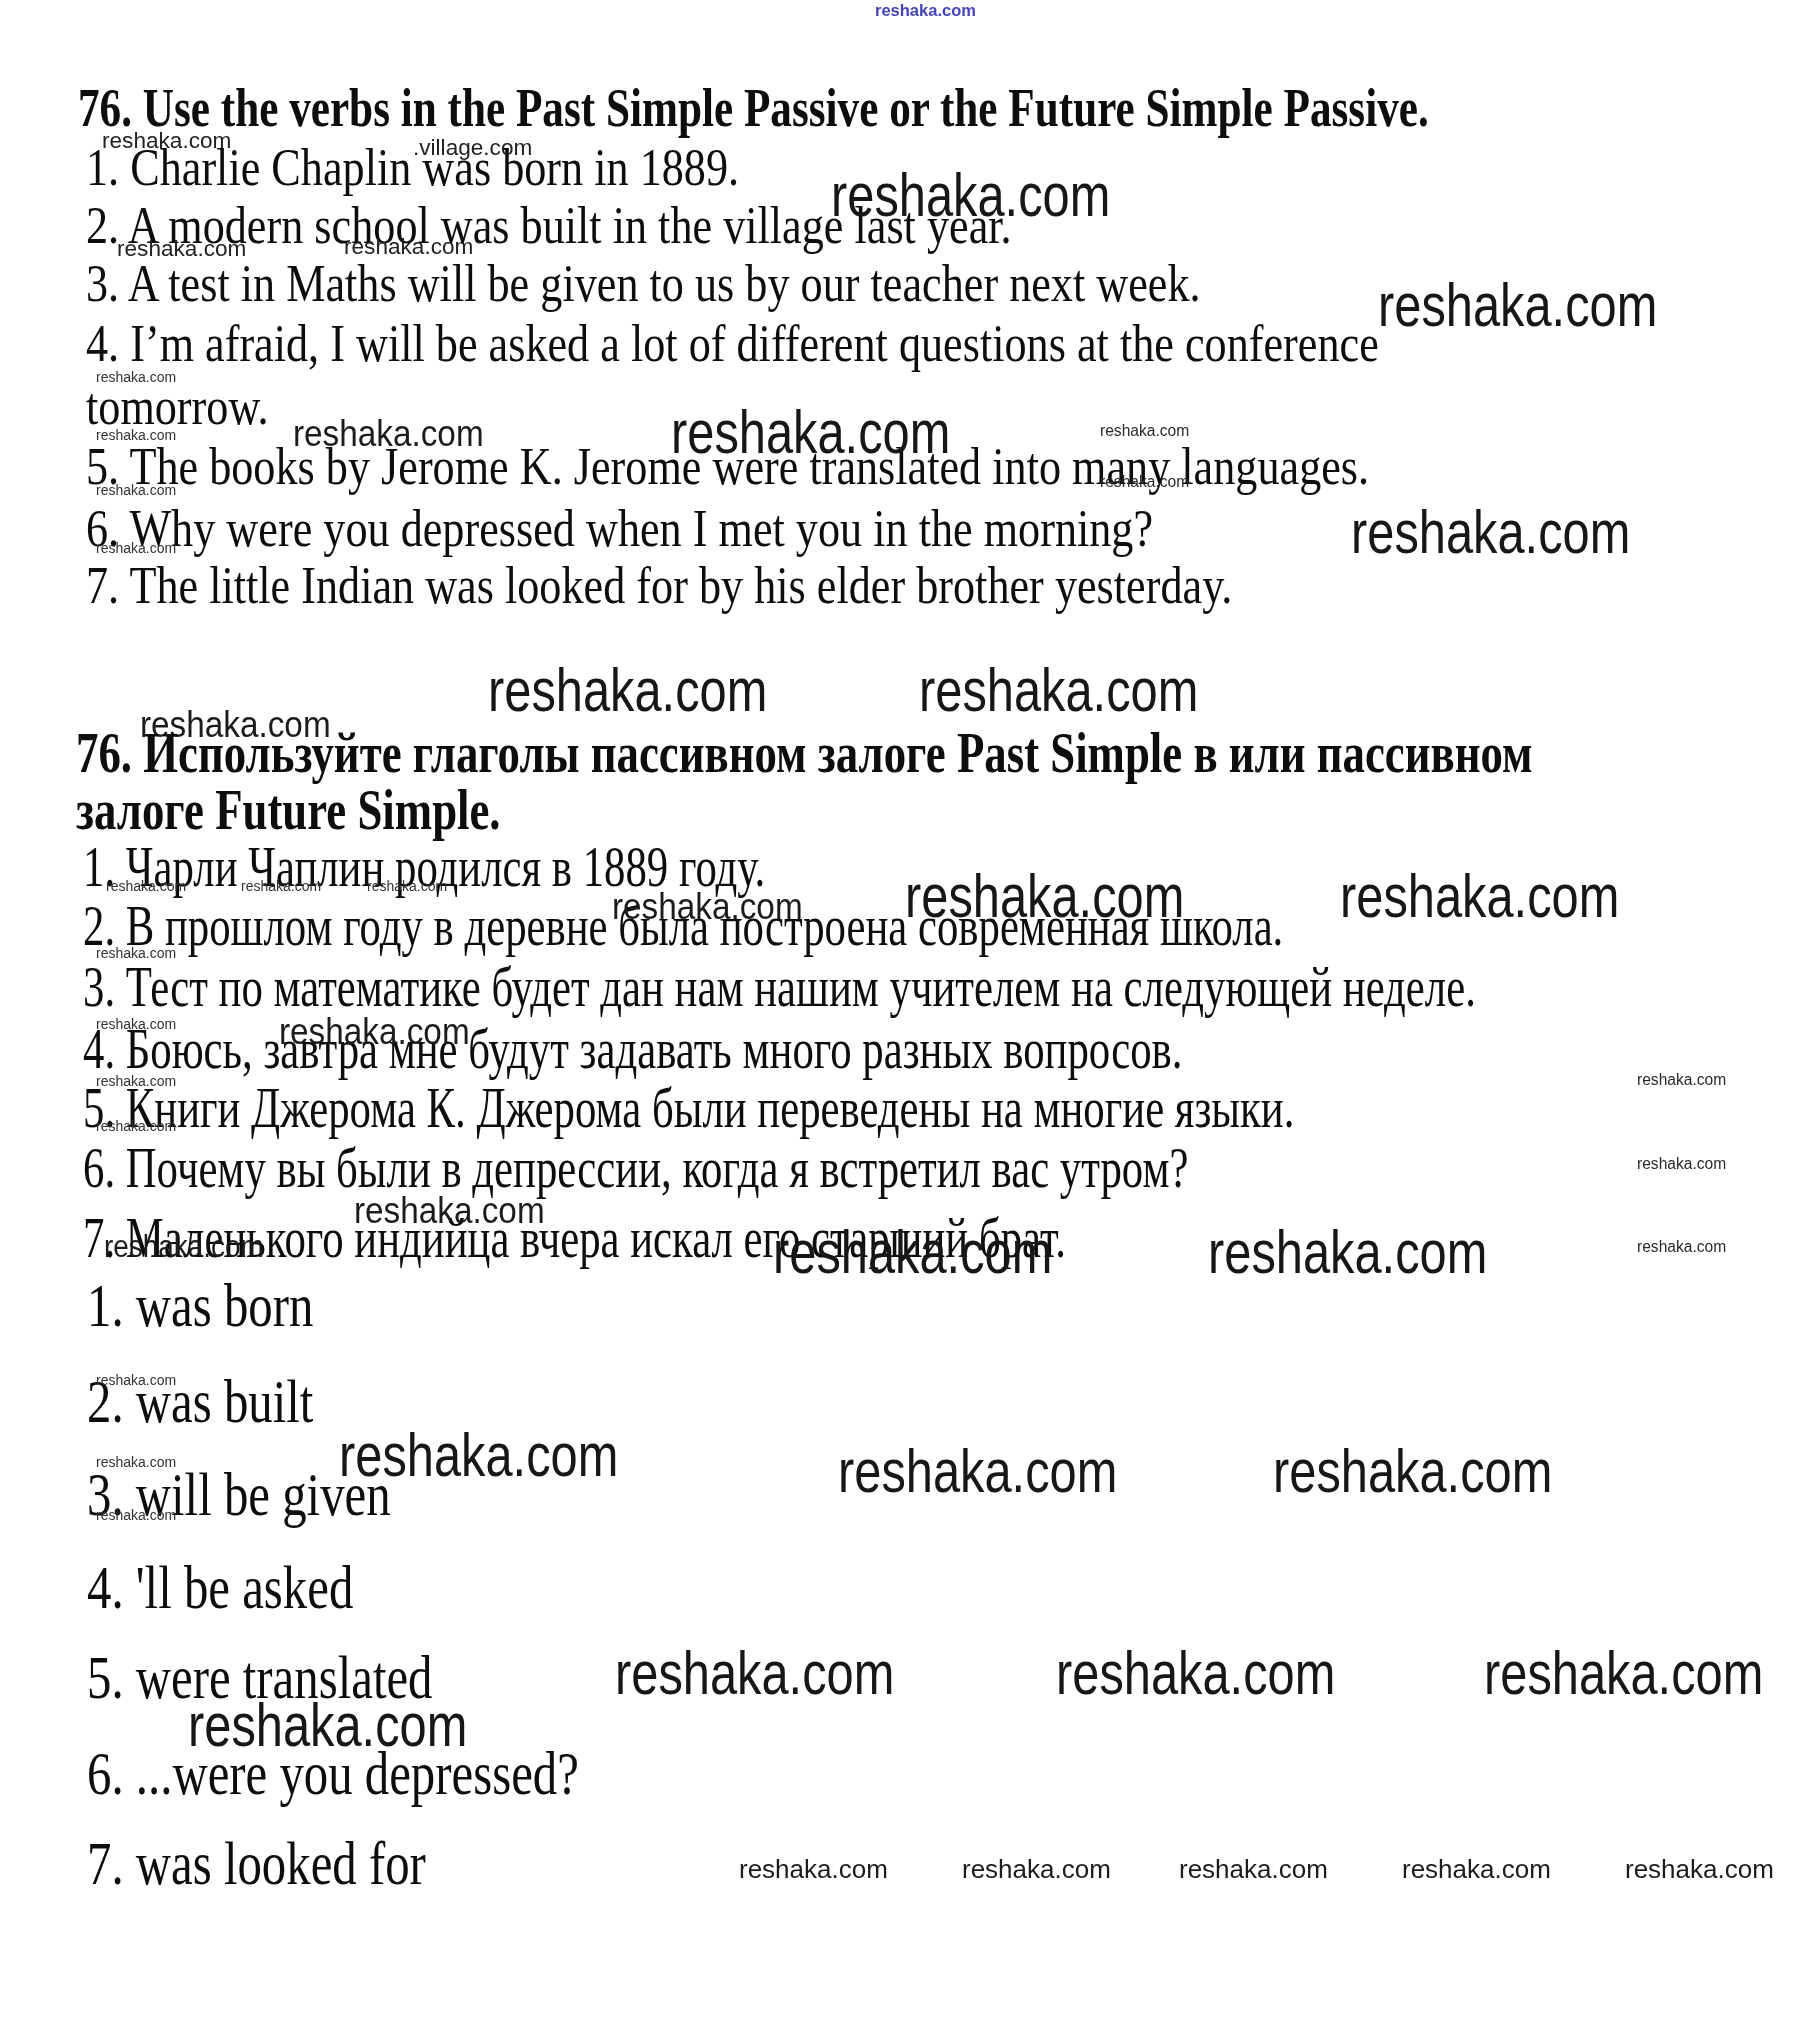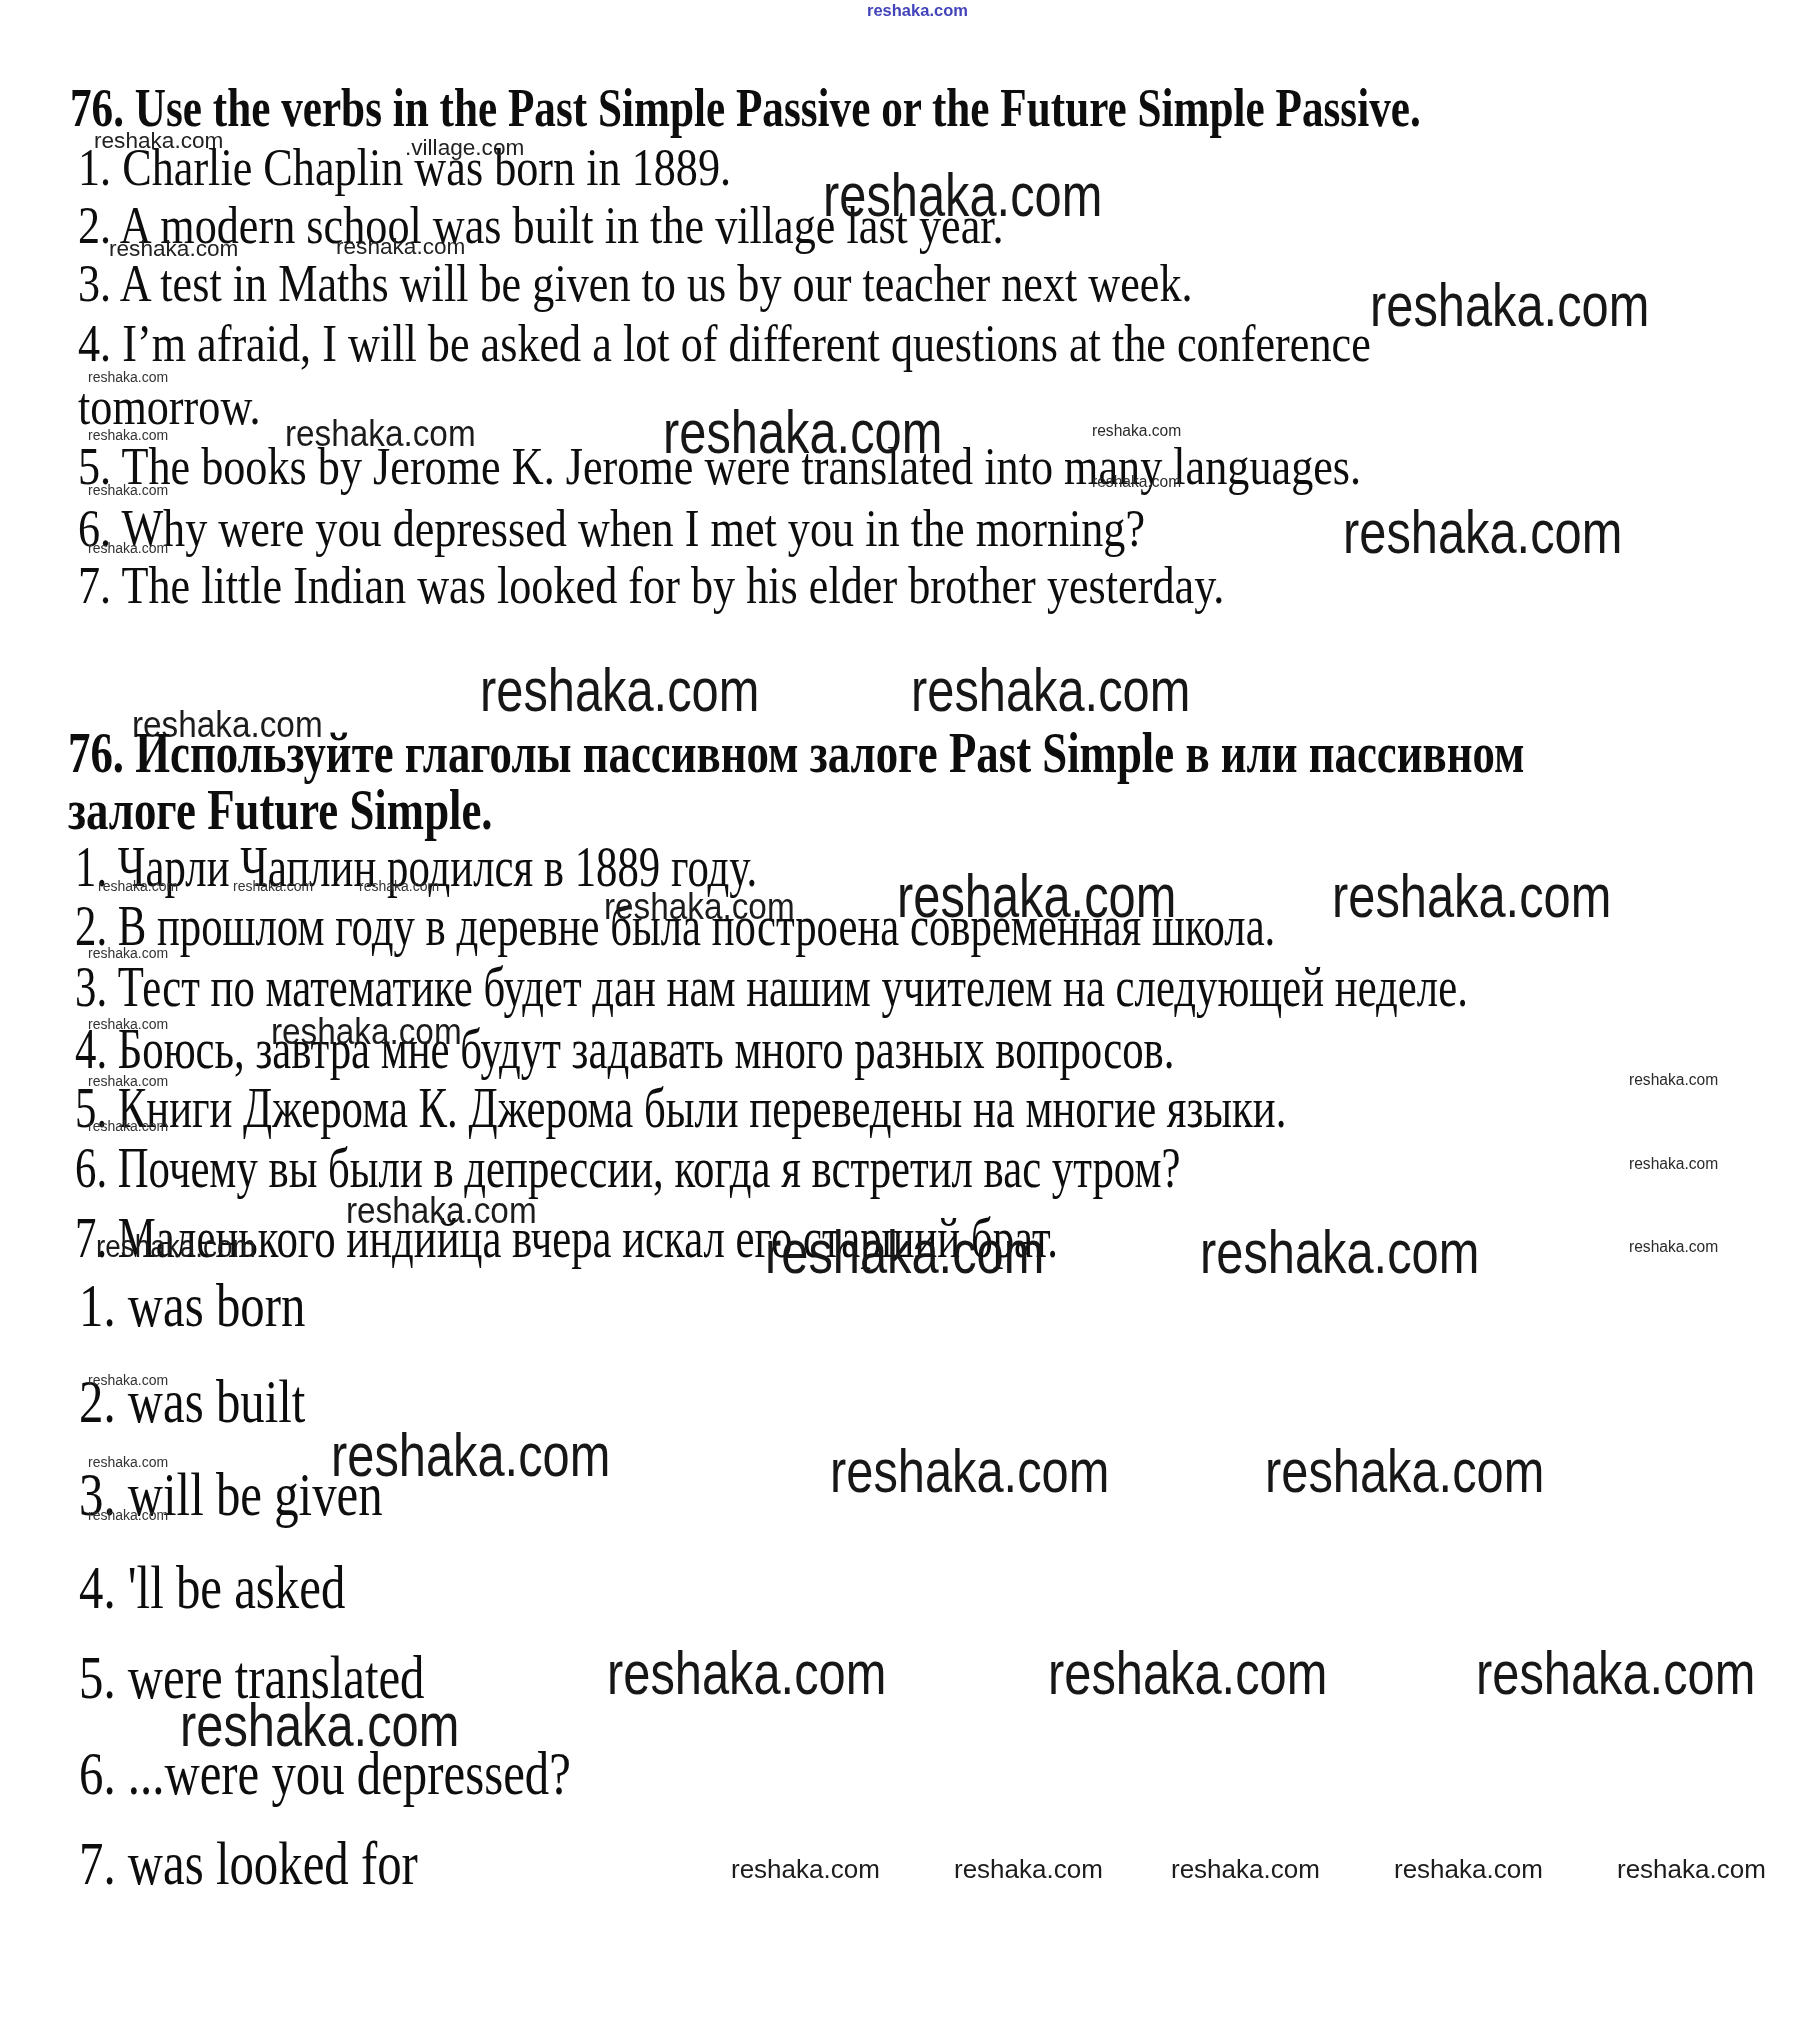--- a/index.html
+++ b/index.html
@@ -3,21 +3,21 @@
 <meta charset="utf-8">
 <style>
   html, body { margin: 0; padding: 0; }
   body {
     width: 1815px; height: 2030px;
     background: #ffffff;
     position: relative;
     overflow: hidden;
     font-family: "Liberation Serif", serif;
   }
-  .page { position: absolute; left: 4px; top: 0; width: 1476px; height: 2030px; }
+  .page { position: absolute; left: 12px; top: 0; width: 1476px; height: 2030px; }
   
   .txt {
     position: absolute;
     white-space: nowrap;
     color: #0d0d0d;
     transform-origin: 0 0;
     font-family: "Liberation Serif", serif;
   }
   .en-title  { left: 66px;  font-size: 54px; line-height: 57px; font-weight: bold; transform: scaleX(0.80); }
   .en-line   { left: 74px;  font-size: 52px; line-height: 56px; transform: scaleX(0.85); }

